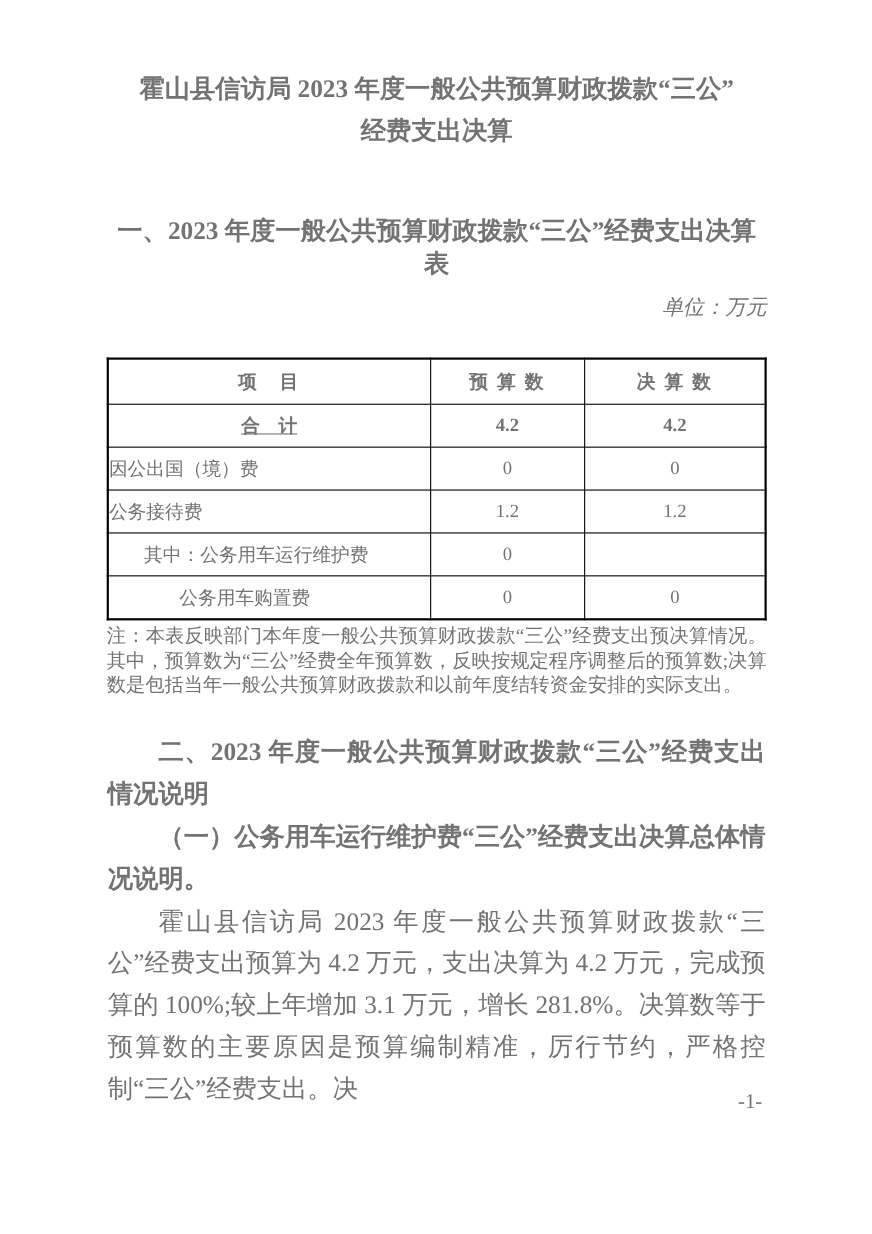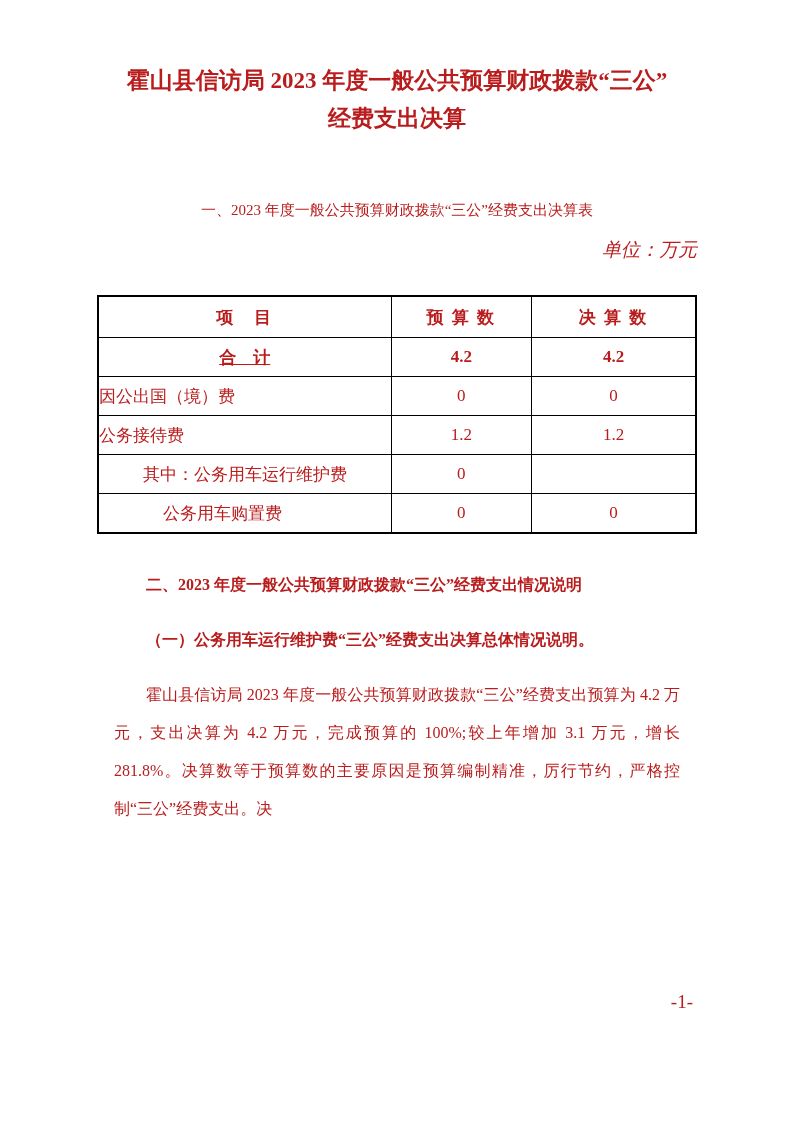--- a/index.html
+++ b/index.html
@@ -1,38 +1,38 @@
 <!DOCTYPE html>
 <html><head>
 <meta charset="utf-8">
 <style>
   html, body { margin: 0; padding: 0; background: #ffffff; }
   .page {
     position: relative;
     width: 793px;
     height: 1122px;
     background: #ffffff;
-    color: #b91c1c;
+    color: #737373;
     box-sizing: border-box;
     padding: 62px 96px 0 97px;
     font-family: "Liberation Serif", "DejaVu Serif", serif;
     overflow: hidden;
   }
   .doc-title {
     margin: 0;
     font-size: 23px;
     font-weight: bold;
     text-align: center;
     line-height: 38px;
   }
   .doc-title .title-line { display: block; }
   .section-heading {
     margin: 57px 0 0 0;
-    font-size: 15px;
-    font-weight: normal;
+    font-size: 23px;
+    font-weight: bold;
     text-align: center;
     line-height: 30px;
   }
   .unit-line {
     margin-top: 12px;
     font-size: 19px;
     text-align: right;
     line-height: 26px;
     font-style: italic;
   }
@@ -51,31 +51,31 @@
     font-size: 17px;
     text-align: center;
     vertical-align: middle;
     padding: 0;
   }
   .budget-table th { height: 40px; font-weight: bold; letter-spacing: 2px; }
   .budget-table td { height: 38px; }
   .budget-table td.label { text-align: left; }
   .budget-table tr.total-row td { font-weight: bold; }
   .budget-table tr.total-row td.label { text-align: center; padding-left: 0; text-decoration: underline; }
-  .budget-table td.indent-1 { padding-left: 44px; margin-left: 40px; }
+  .budget-table td.indent-1 { padding-left: 32px; margin-left: 40px; }
   .budget-table td.indent-2 { padding-left: 64px; }
   .table-note {
     margin: 3px 0 0 0;
     font-size: 17.5px;
     line-height: 22px;
     text-align: justify;
   }
   .para {
-    margin: 17px;
-    font-size: 16px;
+    margin: 1px;
+    font-size: 23px;
     line-height: 38px;
     text-align: justify;
     text-indent: 2em;
   }
   .para.first { margin-top: 32px; }
   .para.bold-para { font-weight: bold; }
   .page-number {
     position: absolute;
     top: 992px;
     right: 100px;
@@ -132,20 +132,21 @@
         <td></td>
       </tr>
       <tr>
         <td class="label indent-2">公务用车购置费</td>
         <td>0</td>
         <td>0</td>
       </tr>
     </tbody>
   </table>
 
+  <p class="table-note">注：本表反映部门本年度一般公共预算财政拨款“三公”经费支出预决算情况。其中，预算数为“三公”经费全年预算数，反映按规定程序调整后的预算数;决算数是包括当年一般公共预算财政拨款和以前年度结转资金安排的实际支出。</p>
 
   <p class="para bold-para first">二、2023 年度一般公共预算财政拨款“三公”经费支出情况说明</p>
 
   <p class="para bold-para">（一）公务用车运行维护费“三公”经费支出决算总体情况说明。</p>
 
   <p class="para">霍山县信访局 2023 年度一般公共预算财政拨款“三公”经费支出预算为 4.2 万元，支出决算为 4.2 万元，完成预算的 100%;较上年增加 3.1 万元，增长 281.8%。决算数等于预算数的主要原因是预算编制精准，厉行节约，严格控制“三公”经费支出。决</p>
 
   <div class="page-number">-1-</div>
 
 </div>

